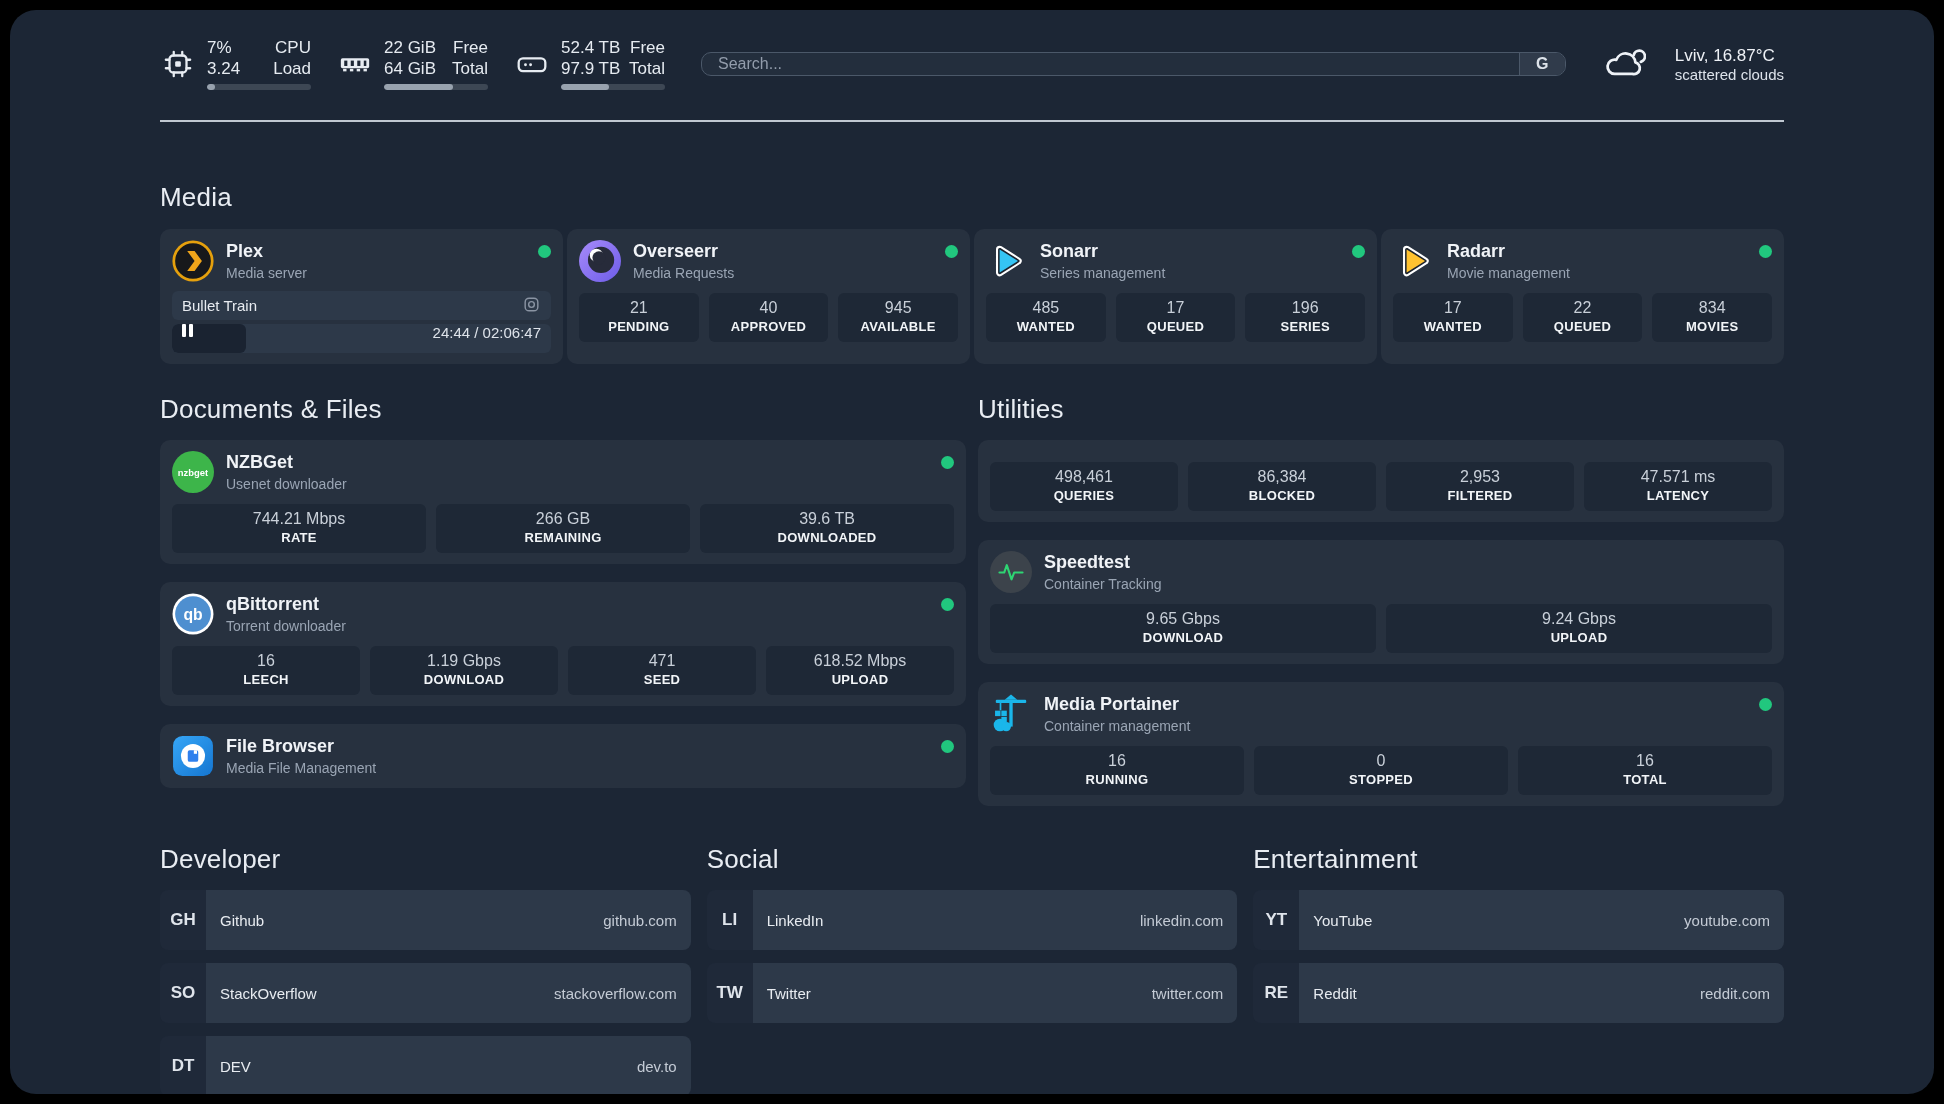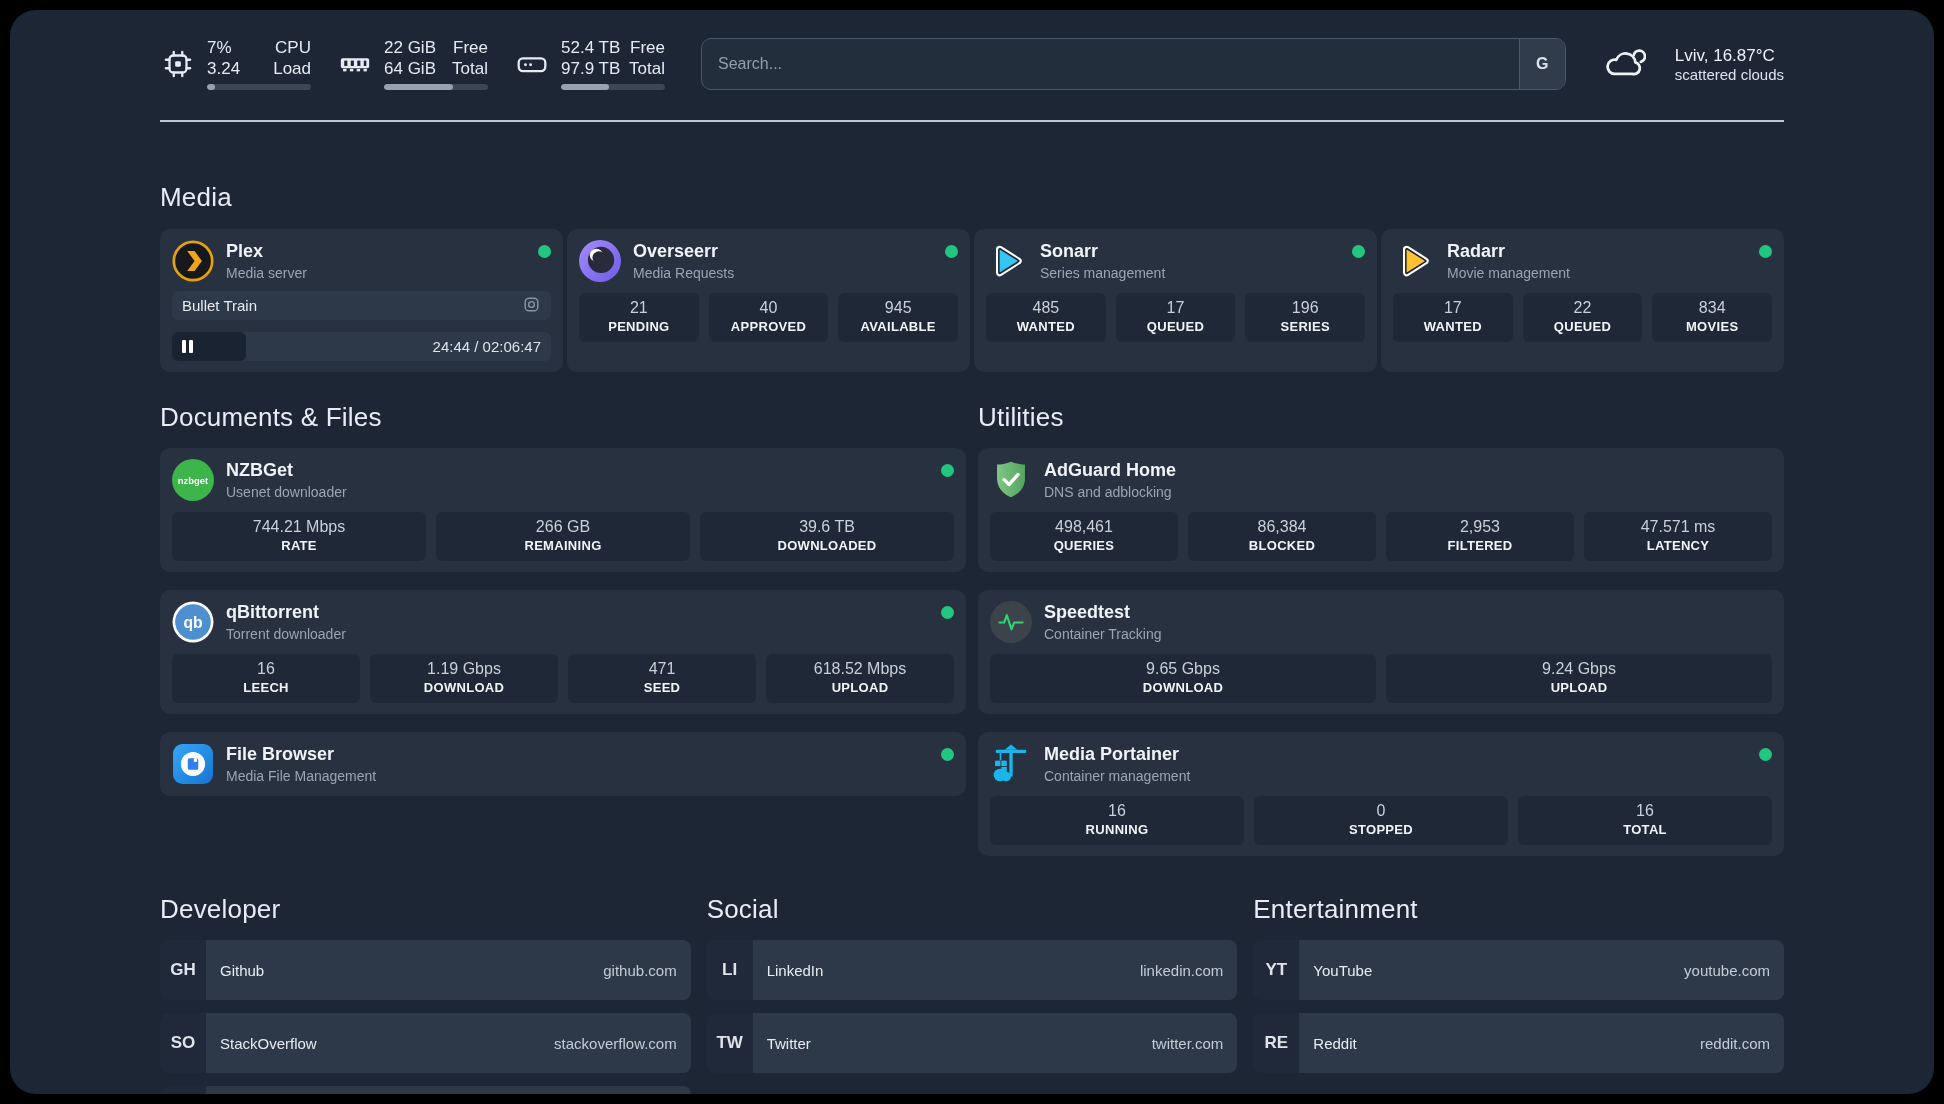--- a/index.html
+++ b/index.html
@@ -9,21 +9,21 @@
 
   
   .topbar { display:flex; align-items:center; margin-top:28px; gap:26px; }
   .stat { display:flex; align-items:center; gap:11px; }
   .hw-icon { width:36px; height:36px; display:flex; align-items:center; justify-content:center; flex:none; }
   .stat-body { width:104px; }
   .stat-row { display:flex; justify-content:space-between; font-size:17px; font-weight:500; color:#e6ebf1; line-height:1.22; }
   .stat-bar { margin-top:5px; height:6px; border-radius:3px; background:#3d4754; overflow:hidden; }
   .stat-fill { height:100%; background:#98a2ae; border-radius:3px; }
 
-  .searchbar { flex:1; display:flex; height:52px; border:1.5px solid #4b5869; border-radius:10px;
+  .searchbar { flex:1; display:flex; height:24px; border:1.5px solid #4b5869; border-radius:10px;
                background:#232e3d; overflow:hidden; margin:0 10px; }
   .search-input { flex:1; background:transparent; border:none; outline:none; color:#dfe5ec;
                   font-size:16px; padding:0 16px; font-family:inherit; }
   .search-input::placeholder { color:#939dac; }
   .search-engine { width:46px; display:flex; align-items:center; justify-content:center; background:#303b4b;
                    border-left:1.5px solid #4b5869; color:#dde3ea; font-size:16px; font-weight:600; cursor:pointer; }
 
   .weather { display:flex; align-items:center; gap:29px; flex:none; }
   .weather-main { font-size:17px; font-weight:500; color:#eef1f6; line-height:1.25; }
   .weather-sub { font-size:15px; color:#dde3eb; }
@@ -45,22 +45,22 @@
   .status-dot { margin-left:auto; margin-top:5px; width:13px; height:13px; border-radius:50%; background:#21c77e; flex:none; }
 
   .stat-boxes { display:flex; gap:10px; margin-top:11px; }
   .stat-box { flex:1; background:#1e2836; border-radius:6px; padding:6px 4px 8px; text-align:center; }
   .stat-box .v { font-size:16px; color:#c9d0d9; }
   .stat-box .l { font-size:13px; font-weight:700; color:#f2f5f8; margin-top:2px; letter-spacing:.3px; }
 
   
   .np-row1 { margin-top:9px; display:flex; align-items:center; justify-content:space-between;
              background:#2d3949; border-radius:6px; padding:0 10px; height:29px; font-size:15px; color:#e8ecf1; }
-  .np-row2 { margin-top:12px; position:relative; background:#2d3949; border-radius:6px; height:29px;
-             display:flex; align-items:center; overflow:hidden; }
+  .np-row2 { margin-top:4px; position:relative; background:#2d3949; border-radius:6px; height:29px;
+             display:flex; align-items:flex-start; overflow:hidden; }
   .np-elapsed { position:absolute; left:0; top:0; height:100%; background:#1a2331; border-radius:6px; }
   .np-pause { position:relative; margin-left:10px; display:flex; gap:3.5px; cursor:pointer; }
   .np-pause span { width:3.5px; height:13px; background:#fff; border-radius:1px; }
   .np-time { position:relative; margin-left:auto; margin-right:10px; font-size:15px; font-weight:500; color:#dee3ea; }
 
   .cols2 { display:grid; grid-template-columns:1fr 1fr; gap:12px; margin-top:30px; }
   .col-stack { display:flex; flex-direction:column; gap:18px; margin-top:15px; }
 
   .cols3 { display:grid; grid-template-columns:1fr 1fr 1fr; gap:16px; margin-top:38px; }
   .link-stack { display:flex; flex-direction:column; gap:13px; margin-top:15px; }
@@ -411,38 +411,20 @@
           </div>
         </div>
       </div>
     </div>
 
     <div>
       <div class="section-title">Utilities</div>
       <div class="col-stack">
 
         <div class="card">
-          <div class="card-head">
-            <span class="app-icon">
-              <svg viewBox="0 0 40 40">
-                <defs>
-                    <linearGradient id="agg" x1="0" y1="0" x2="1" y2="0">
-                  <stop offset="0" stop-color="#7dc884"></stop>
-                      <stop offset="1" stop-color="#55a45e"></stop>
-                </linearGradient>
-                  </defs>
-                <path d="M20 2.5c4.8 1.9 9.6 2.8 13.3 2.8v13c0 8.9-5.7 15-13.3 18.2C12.4 33.3 6.7 27.2 6.7 18.3v-13C10.4 5.3 15.2 4.4 20 2.5z" fill="url(#agg)"></path>
-                <path d="M13.5 19.7l4.6 4.6 8.6-9.6" fill="none" stroke="#ffffff" stroke-width="3.2" stroke-linecap="round" stroke-linejoin="round"></path>
-              </svg>
-            </span>
-            <div class="card-meta">
-              <div class="card-title">AdGuard Home</div>
-              <div class="card-sub">DNS and adblocking</div>
-            </div>
-          </div>
           <div class="stat-boxes">
             <div class="stat-box">
               <div class="v">498,461</div>
               <div class="l">QUERIES</div>
             </div>
             <div class="stat-box">
               <div class="v">86,384</div>
               <div class="l">BLOCKED</div>
             </div>
             <div class="stat-box">

